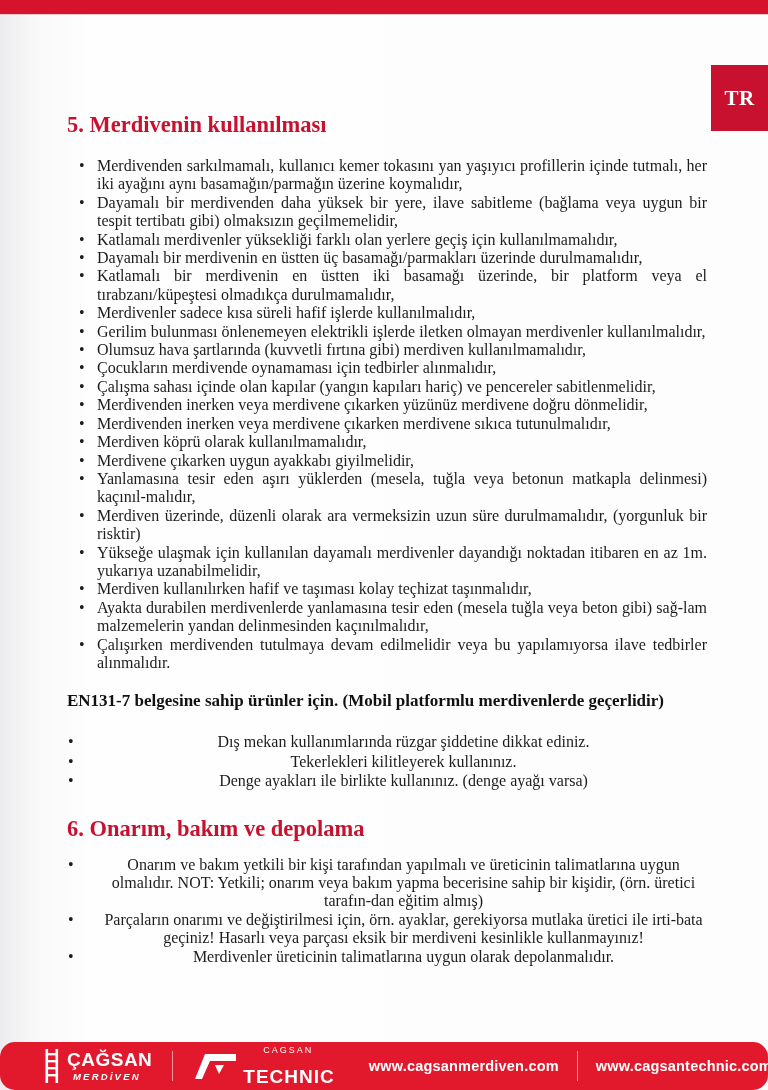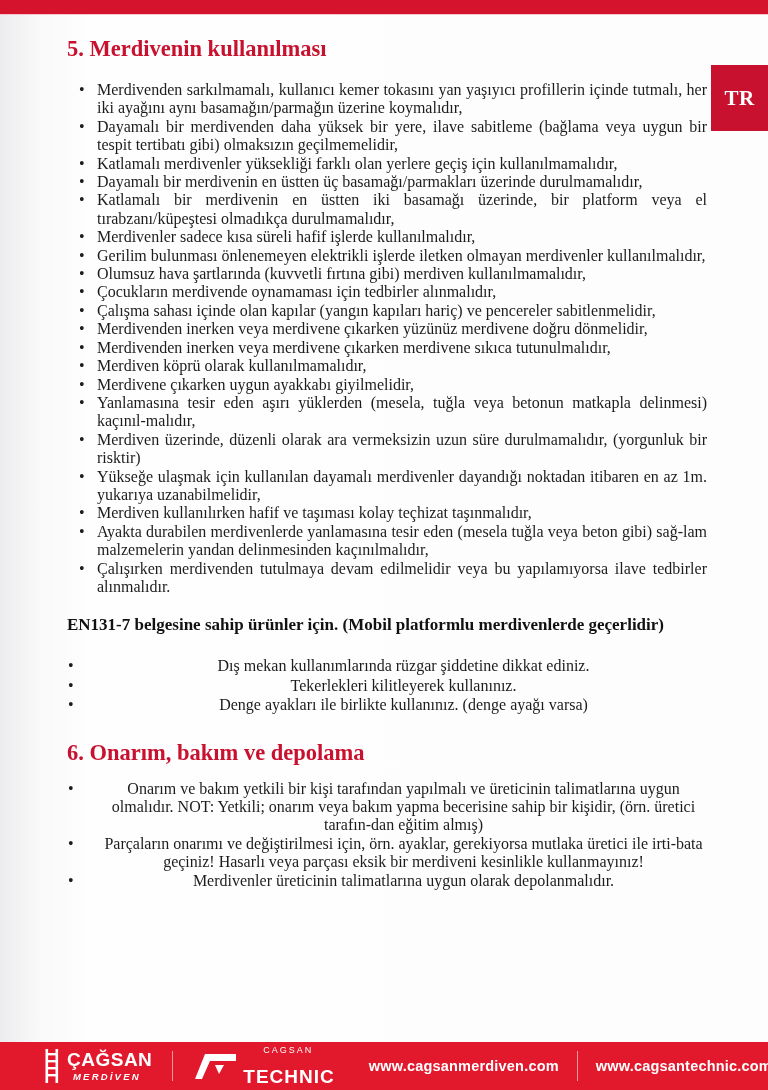--- a/index.html
+++ b/index.html
@@ -9,34 +9,34 @@
     font-family:"Liberation Serif", serif; color:#1c1c1c;
   }
   .top-bar { position:absolute; top:0; left:0; width:100%; height:14px; background:#d6132d; box-shadow:0 1px 0 #f3c7ce; }
   .tr-tab {
     position:absolute; top:65px; right:0; width:57px; height:66px; background:#c8112e;
     color:#fff; display:flex; align-items:center; justify-content:center;
     font-weight:bold; font-size:21px; letter-spacing:0.5px;
   }
   .content { position:absolute; left:67px; top:0; width:640px; }
   .sec-title { margin:0; color:#c8112e; font-size:22.5px; line-height:26px; font-weight:bold; }
-  .title-5 { margin-top:36px; }
+  .title-5 { margin-top:112px; }
   .title-6 { margin-top:25px; }
   .blist { list-style:none; margin:0; padding:0; font-size:16px; line-height:18.4px; text-align:justify; }
   .blist li { position:relative; padding-left:30px; margin:0; }
   .blist li::before { content:"\2022"; position:absolute; left:12px; }
   .list-1 { margin-top:19px; }
   .blist-2 li { padding-left:33px;text-align:center; }
   .blist-2 li::before { left:1px; }
   .en-heading { margin:18px 0 0 0; font-size:17px; line-height:21px; font-weight:bold; color:#111; }
   .list-2 { margin-top:21px; line-height:19.4px; text-align:left; }
   .list-3 { margin-top:14px;font-family:Liberation Serif, serif; }
   .footer {
     position:absolute; left:0; bottom:0; width:100%; height:48px; background:#e2182c;
-    display:flex; align-items:center; color:#fff; font-family:"Liberation Sans", sans-serif;
+    display:flex; align-items:center; color:#fff; font-family:"Liberation Sans", sans-serif;border-radius:15px;
   }
   .ladder-ico { margin-left:44px; flex:0 0 auto; display:block; }
   .brand1 { margin-left:7px; display:flex; flex-direction:column; line-height:1; }
   .brand1-name { font-weight:bold; font-size:19px; letter-spacing:0.5px; }
   .brand1-sub { font-weight:bold; font-style:italic; font-size:9.5px; letter-spacing:2.2px; margin-top:3px; margin-left:6px; }
   .v-div { width:1px; height:30px; background:rgba(255,255,255,0.55); margin-left:20px; flex:0 0 auto; }
   .brand2 { margin-left:20px; display:flex; align-items:center; }
   .technic-ico { display:block; flex:0 0 auto; }
   .brand2-text { margin-left:6px; display:flex; flex-direction:column; line-height:1; }
   .brand2-top { font-weight:normal; font-size:9px; letter-spacing:2px; margin-left:20px; }

